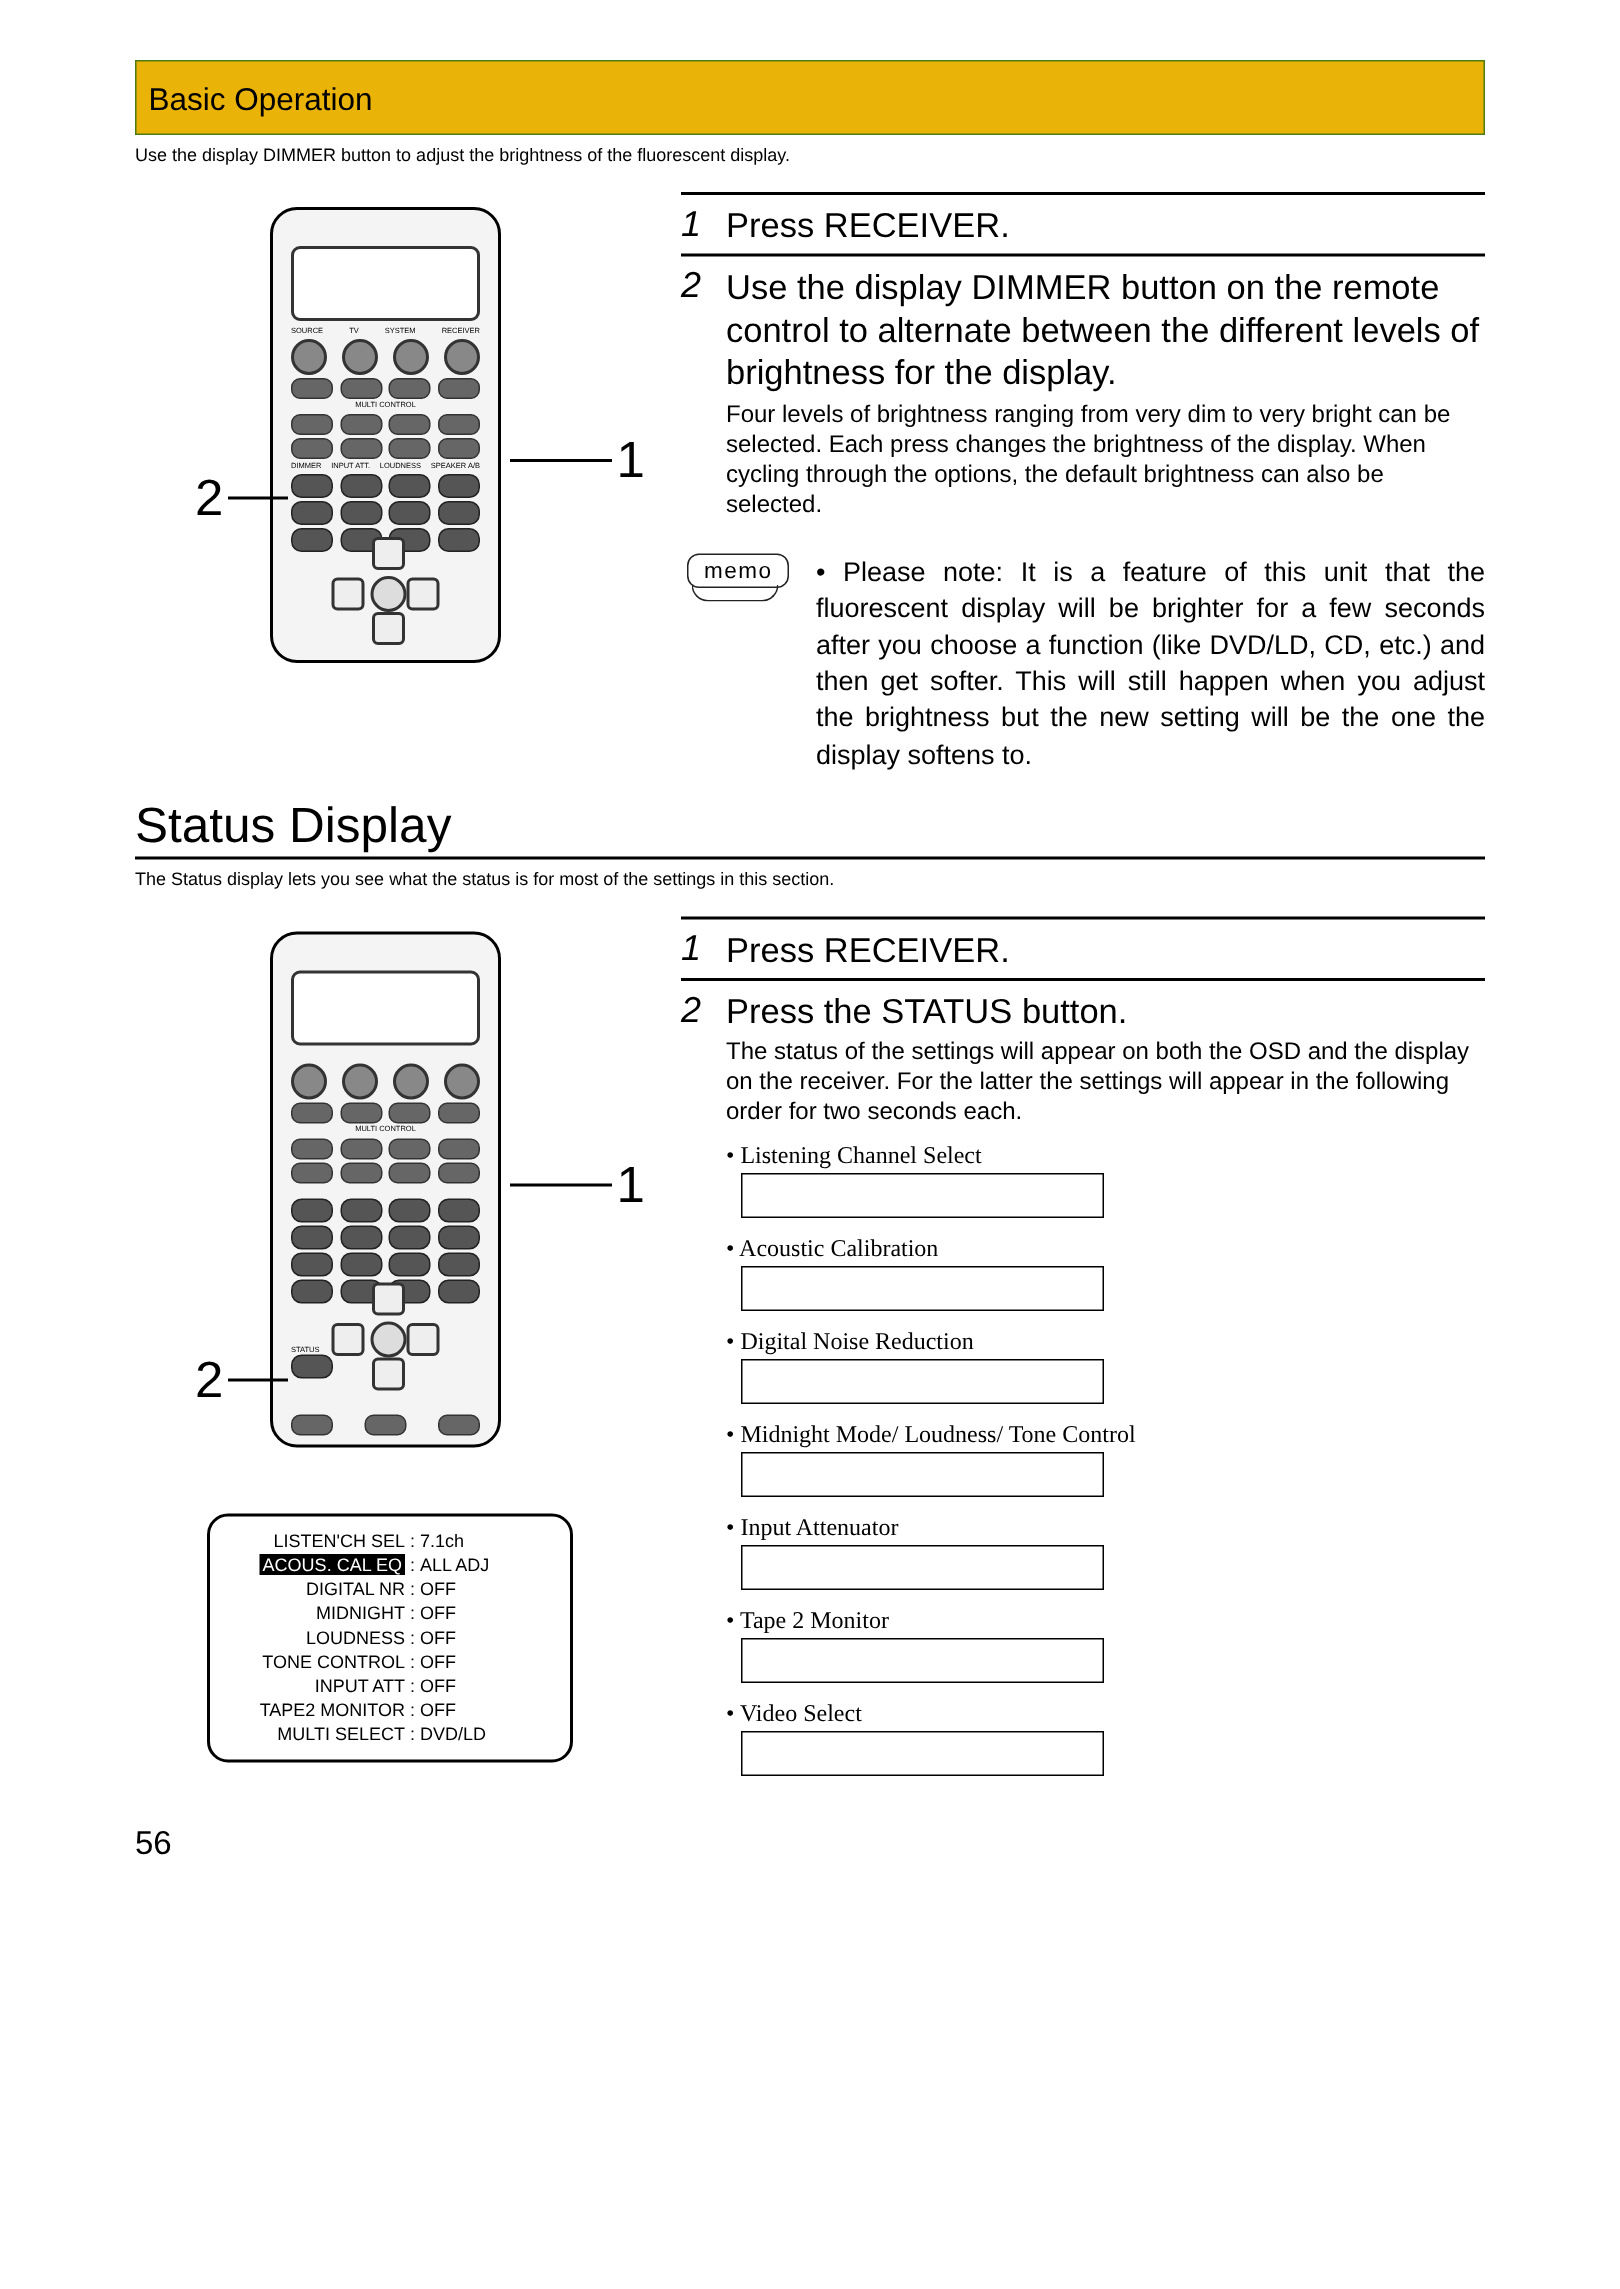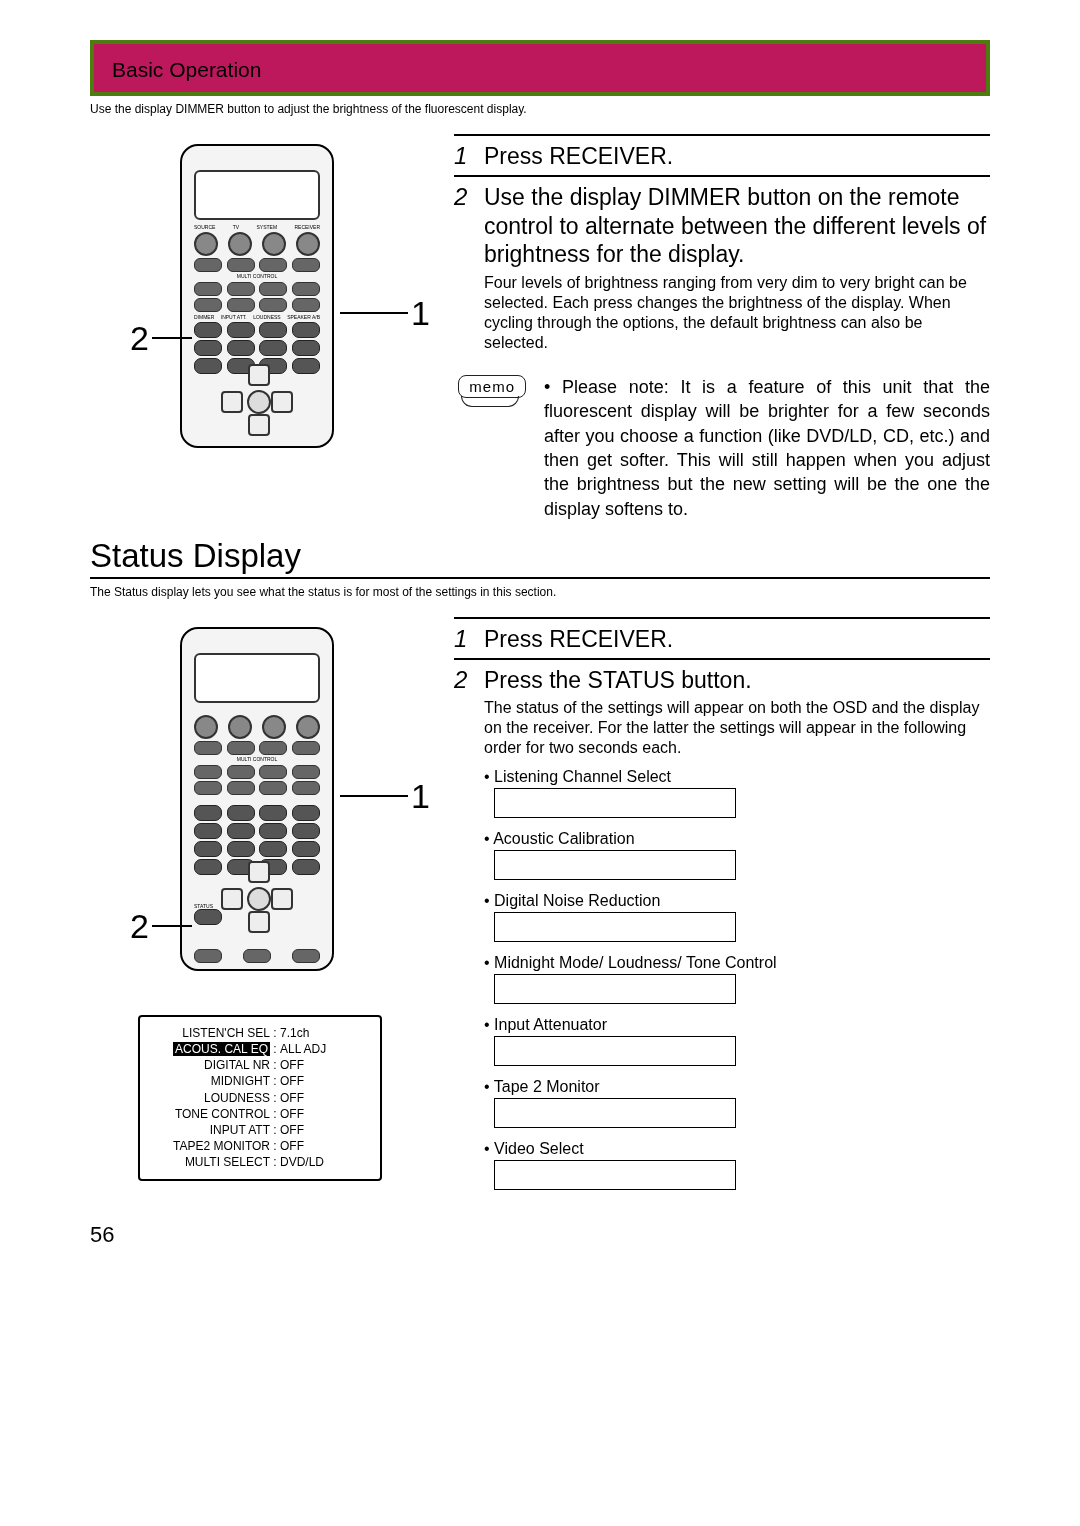--- a/index.html
+++ b/index.html
@@ -6,23 +6,23 @@
     margin: 0;
     padding: 0;
     font-family: Arial, Helvetica, sans-serif;
     background: #fff;
     width: 1080px;
   }
   .page {
     padding: 40px 90px 60px 90px;
   }
   .top-band {
-    border: 4px solid #4d7c0f;
-    background: #be185d;
-    padding: 14px 18px 10px 18px;
+    border: 1px solid #4d7c0f;
+    background: #eab308;
+    padding: 14px 18px 10px 8px;
     font-size: 21px;
   }
   h1.section-title {
     font-size: 33px;
     font-weight: normal;
     margin: 16px 0 6px 0;
     border-bottom: 2px solid #000;
     padding-bottom: 2px;
   }
   .intro {
@@ -136,36 +136,37 @@
   }
   .memo-text {
     font-size: 18px;
     line-height: 1.35;
     text-align: justify;
   }
 
   
   .status-item {
     margin: 6px 0 0 30px;
+    font-family: Liberation Serif, serif;
   }
   .status-label {
     font-size: 16px;
   }
   .status-box {
     width: 240px;
     height: 28px;
     border: 1.5px solid #000;
     margin: 2px 0 12px 10px;
   }
 
   
   .osd {
     width: 220px;
     border: 2px solid #000;
-    border-radius: 4px;
+    border-radius: 14px;
     margin: 28px auto 0 auto;
     padding: 8px 10px;
     font-family: "Arial Narrow", Arial, sans-serif;
     font-size: 12px;
     line-height: 1.35;
   }
   .osd-row { display: flex; }
   .osd-k { width: 120px; text-align: right; }
   .osd-sep { width: 10px; text-align: center; }
   .osd-v { flex: 1; text-align: left; }

